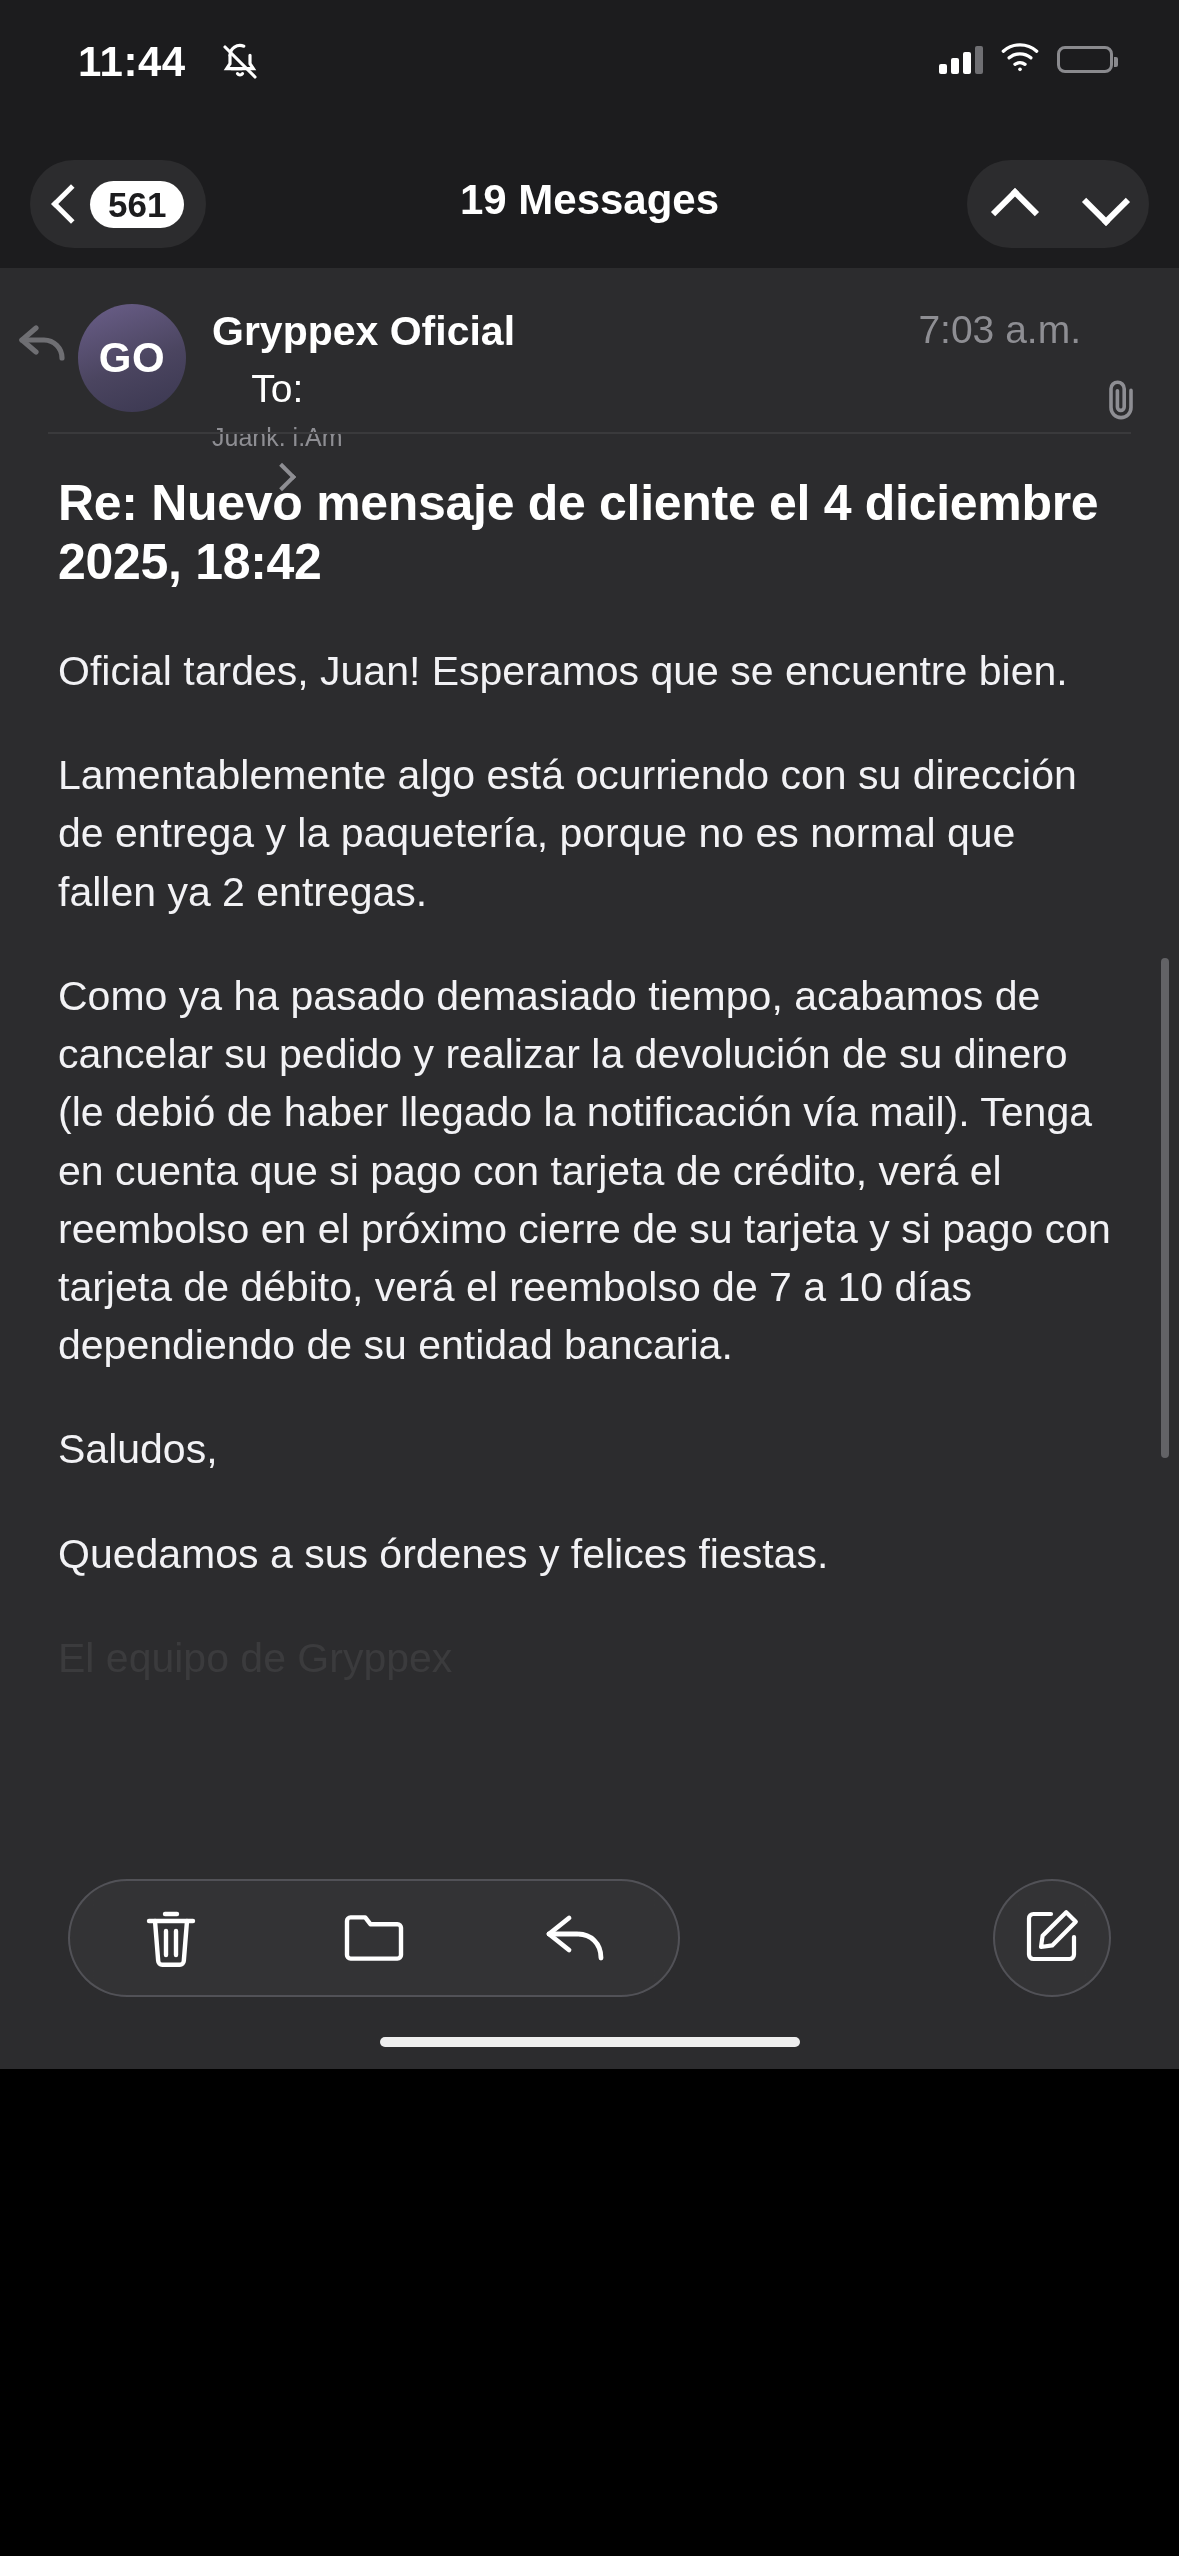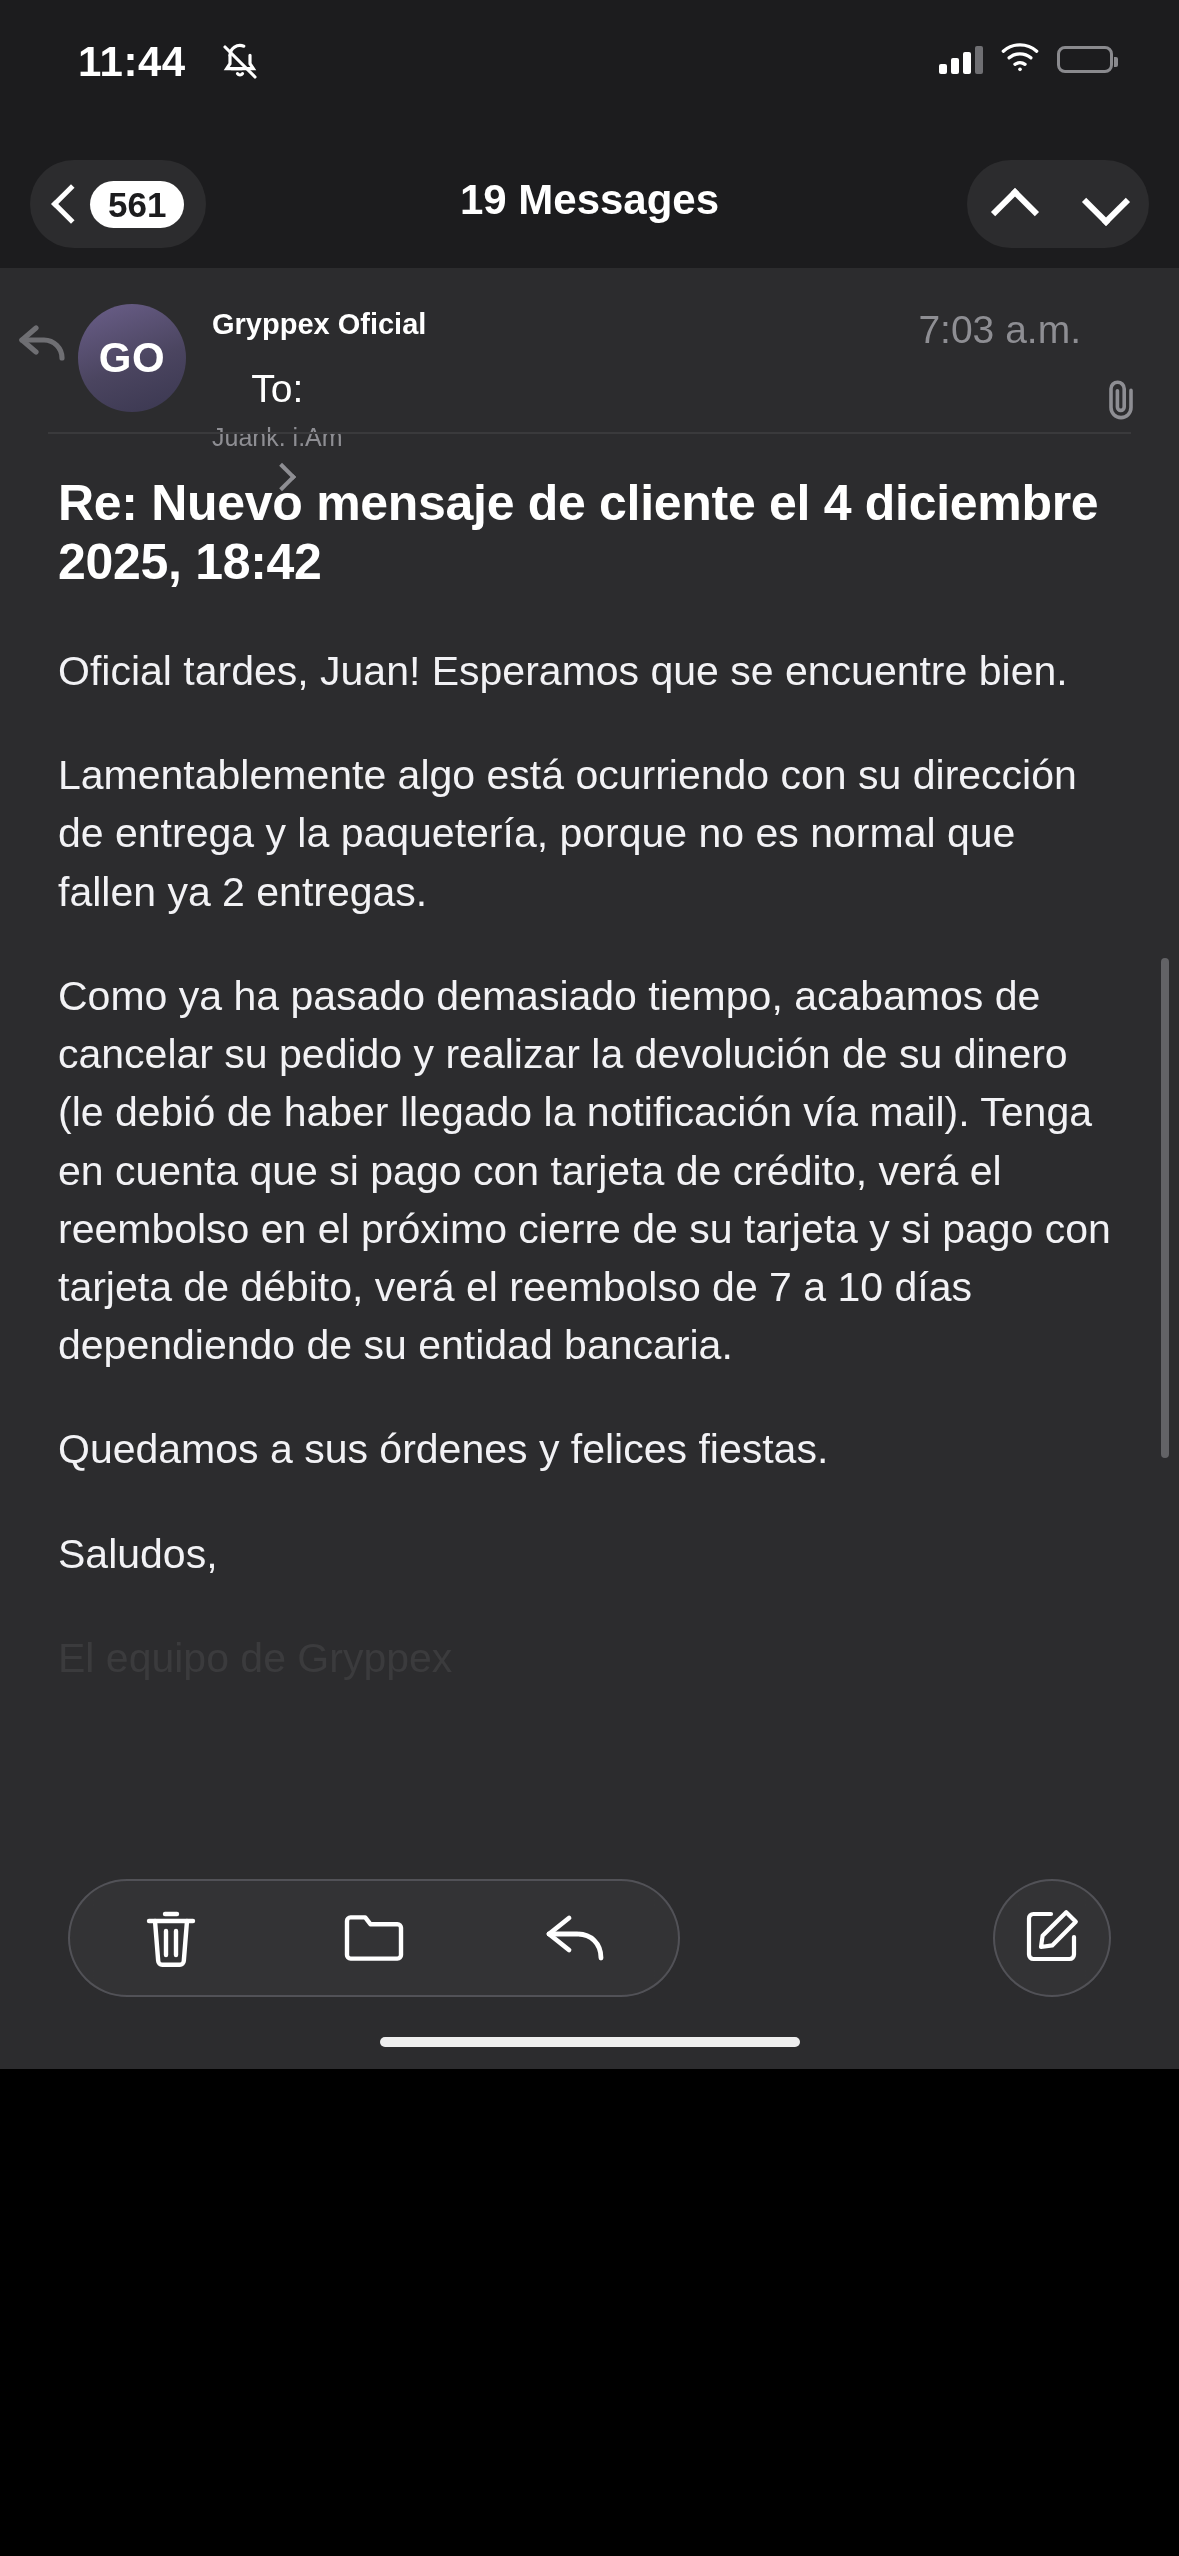--- a/index.html
+++ b/index.html
@@ -116,21 +116,21 @@
   .avatar {
     position: absolute; left: 78px; top: 36px;
     width: 108px; height: 108px; border-radius: 54px;
     background: linear-gradient(160deg, #6b5f8a 0%, #4b4560 55%, #3a3750 100%);
     color: #fff; font-size: 42px; font-weight: 600;
     display: flex; align-items: center; justify-content: center;
     letter-spacing: 0.5px;
   }
   .sender {
     position: absolute; left: 212px; top: 40px;
-    color: #fff; font-size: 29px; font-weight: 700;
+    color: #fff; font-size: 41px; font-weight: 700;
   }
   .to-row {
     position: absolute; left: 212px; top: 99px;
     display: flex; align-items: center; gap: 12px; flex-direction: column;
   }
   .to-label { color: #fff; font-size: 39px; }
   .to-name { color: #8e8e93; font-size: 25px; }
   .to-chev {
     width: 16px; height: 26px; position: relative; margin-left: 6px;
   }
@@ -281,22 +281,22 @@
         </svg>
       </span>
       <div class="divider"></div>
     </div>
 
     <div class="body">
       <h1 class="subject">Re: Nuevo mensaje de cliente el 4 diciembre 2025, 18:42</h1>
       <p class="para">Oficial tardes, Juan! Esperamos que se encuentre bien.</p>
       <p class="para">Lamentablemente algo está ocurriendo con su dirección de entrega y la paquetería, porque no es normal que fallen ya 2 entregas.</p>
       <p class="para">Como ya ha pasado demasiado tiempo, acabamos de cancelar su pedido y realizar la devolución de su dinero (le debió de haber llegado la notificación vía mail). Tenga en cuenta que si pago con tarjeta de crédito, verá el reembolso en el próximo cierre de su tarjeta y si pago con tarjeta de débito, verá el reembolso de 7 a 10 días dependiendo de su entidad bancaria.</p>
+      <p class="para">Saludos,</p>
       <p class="para">Quedamos a sus órdenes y felices fiestas.</p>
-      <p class="para">Saludos,</p>
       <p class="para faded">El equipo de Gryppex</p>
     </div>
 
     <div class="scrollbar"></div>
   </div>
 
   <div class="toolbar">
     <div class="tool-group">
       <span class="tool-btn">
         <svg width="56" height="62" viewBox="0 0 28 31" fill="none" stroke="#fff" stroke-width="2.2" stroke-linecap="round" stroke-linejoin="round">

